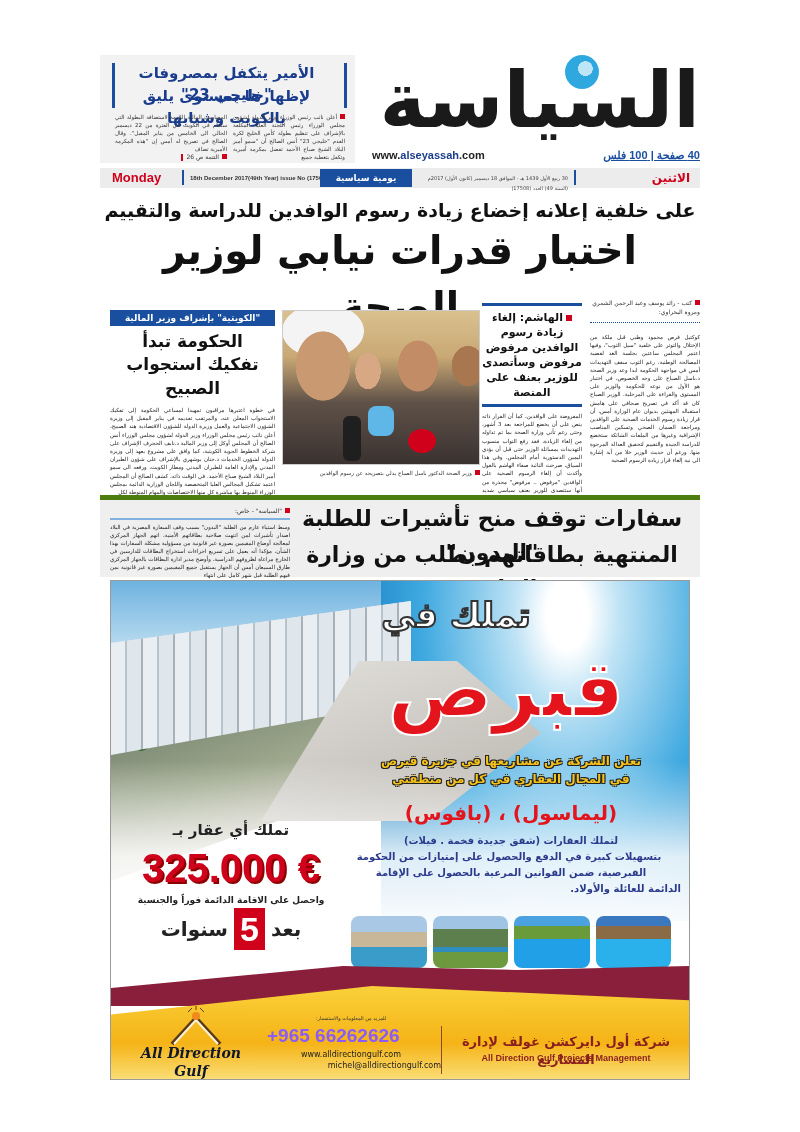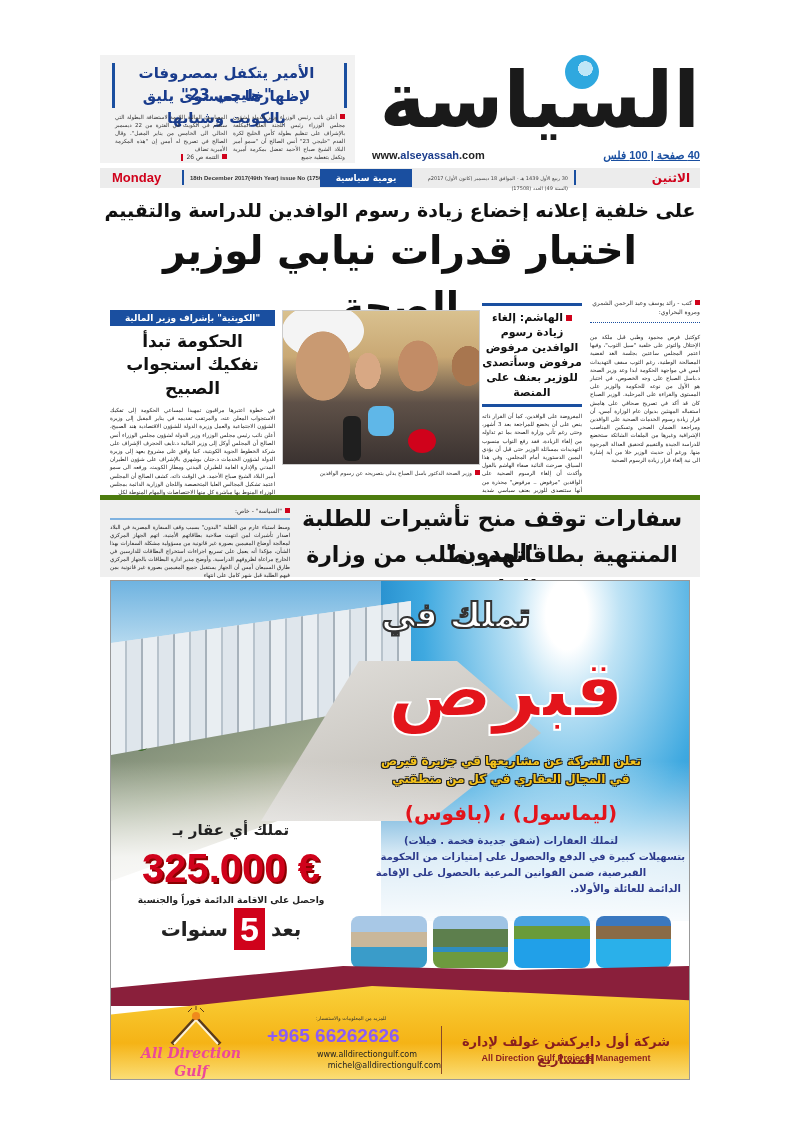--- a/index.html
+++ b/index.html
@@ -101,45 +101,45 @@
     clip-path: polygon(0 30%, 100% 0, 100% 40%, 0 100%); }
   .ad .sea { left: 270px; top: 0; width: 310px; height: 340px; background: radial-gradient(ellipse at 60% 10%, #ffffff 0 8%, #bfe3f5 20%, #3fa9e0 55%, #1e86c8 80%); }
   .ad .promenade { left: 150px; top: 80px; width: 280px; height: 160px; background: linear-gradient(160deg, #e2e0dc, #b9b5ae); clip-path: polygon(35% 0, 70% 0, 100% 45%, 60% 100%, 0 100%); }
   .ad .fade { left: 0; top: 180px; width: 580px; height: 320px; background: linear-gradient(180deg, rgba(255,255,255,0) 0%, rgba(255,255,255,0.85) 30%, #ffffff 55%); }
   .ad .t1 { left: 260px; top: 14px; width: 170px; font: bold 34px/40px "DejaVu Sans", sans-serif; color: #fff; text-align: center; direction: rtl; -webkit-text-stroke: 2px #333; }
   .ad .t2 { left: 245px; top: 60px; width: 300px; font: bold 78px/96px "DejaVu Sans", sans-serif; color: #e3141b; text-align: center; direction: rtl; -webkit-text-stroke: 2px #ffffff; letter-spacing: 6px; }
   .ad .t3 { left: 230px; top: 172px; width: 340px; font: bold 12px/17px "DejaVu Sans", sans-serif; color: #f4c21a; text-align: center; direction: rtl; text-shadow: 1px 1px 0 #222, -1px -1px 0 #222, 1px -1px 0 #222, -1px 1px 0 #222; }
   .ad .t4 { left: 230px; top: 190px; width: 340px; font: bold 12px/17px "DejaVu Sans", sans-serif; color: #f4c21a; text-align: center; direction: rtl; text-shadow: 1px 1px 0 #222, -1px -1px 0 #222, 1px -1px 0 #222, -1px 1px 0 #222; }
   .ad .cities { left: 230px; top: 218px; width: 340px; font: bold 20px/28px "DejaVu Sans", sans-serif; color: #e3141b; text-align: center; direction: rtl; }
   .ad .blue1 { left: 230px; top: 252px; width: 340px; font: bold 10px/16px "DejaVu Sans", sans-serif; color: #2c3a8c; text-align: center; direction: rtl; }
-  .ad .blue2 { left: 234px; top: 268px; width: 340px; font: bold 10px/16px "DejaVu Sans", sans-serif; color: #2c3a8c; text-align: right; direction: rtl; }
+  .ad .blue2 { left: 228px; top: 268px; width: 340px; font: bold 10px/16px "DejaVu Sans", sans-serif; color: #2c3a8c; text-align: center; direction: rtl; }
   .ad .blue3 { left: 230px; top: 284px; width: 340px; font: bold 10px/16px "DejaVu Sans", sans-serif; color: #2c3a8c; text-align: center; direction: rtl; }
   .ad .blue4 { left: 230px; top: 300px; width: 340px; font: bold 10px/16px "DejaVu Sans", sans-serif; color: #2c3a8c; text-align: right; direction: rtl; }
 
   .ad .own { left: 20px; top: 238px; width: 200px; font: bold 15px/22px "DejaVu Sans", sans-serif; color: #222; text-align: center; direction: rtl; }
   .ad .pricebig { left: 10px; top: 262px; width: 220px; font: bold 40px/50px "Liberation Sans", sans-serif; color: #d0021b; text-align: center; text-shadow: 2px 2px 0 #8b0000; }
   .ad .resid { left: 10px; top: 312px; width: 220px; font: bold 9px/14px "DejaVu Sans", sans-serif; color: #222; text-align: center; direction: rtl; }
   .ad .after { left: 30px; top: 326px; width: 180px; height: 44px; direction: rtl; display: flex; justify-content: center; align-items: center; gap: 6px; }
   .ad .after .w { font: bold 20px/40px "DejaVu Sans", sans-serif; color: #222; }
   .ad .after .n { background: #d0021b; color: #fff; font: bold 34px/42px "Liberation Sans", sans-serif; padding: 0 6px; }
 
   .ad .thumbs { left: 240px; top: 335px; width: 320px; height: 52px; display: flex; gap: 6px; }
   .ad .thumb { flex: 1; border-radius: 8px; }
   .ad .th1 { background: linear-gradient(180deg, #a8c8e6 0 30%, #c9b79a 30% 60%, #3a9cc9 60%); }
   .ad .th2 { background: linear-gradient(180deg, #9fc4e4 0 25%, #5d7f4d 25% 60%, #2f8dbf 60% 70%, #6d9a3e 70%); }
   .ad .th3 { background: linear-gradient(180deg, #4aa3e0 0 20%, #6a9b3a 20% 45%, #21a0e8 45%); }
   .ad .th4 { background: linear-gradient(180deg, #3a78c0 0 20%, #8a6b46 20% 45%, #2ab0ea 45%); }
 
   .ad .wave { left: 0; top: 385px; width: 580px; height: 40px; background: #8a1f3b; clip-path: polygon(0 55%, 40% 0, 70% 10%, 100% 0, 100% 100%, 0 100%); }
   .ad .footer { left: 0; top: 405px; width: 580px; height: 95px; background: linear-gradient(180deg, #f9d13a, #f5b316 60%, #fbe07a); clip-path: polygon(0 30%, 45% 0, 100% 15%, 100% 100%, 0 100%); }
   .ad .logo-mark { left: 55px; top: 425px; width: 60px; height: 40px; }
-  .ad .logo-txt { left: 15px; top: 463px; width: 130px; font: italic bold 14px/18px "DejaVu Serif", serif; color: #ec4899; text-align: center; }
+  .ad .logo-txt { left: 15px; top: 463px; width: 130px; font: italic bold 14px/18px "DejaVu Serif", serif; color: #0f172a; text-align: center; }
   .ad .info-lbl { left: 170px; top: 433px; width: 140px; font: 5px/8px "DejaVu Sans", sans-serif; color: #333; text-align: center; direction: rtl; }
   .ad .phone { left: 156px; top: 443px; width: 180px; font: bold 19px/24px "Liberation Sans", sans-serif; color: #8b5cf6; }
-  .ad .web { left: 166px; top: 468px; width: 180px; font: 8px/11px "DejaVu Sans", sans-serif; color: #222; text-align: center; }
+  .ad .web { left: 150px; top: 468px; width: 180px; font: 8px/11px "DejaVu Sans", sans-serif; color: #222; text-align: center; }
   .ad .mail { left: 150px; top: 479px; width: 180px; font: 8px/11px "DejaVu Sans", sans-serif; color: #222; text-align: right; }
   .ad .vsep { left: 330px; top: 445px; width: 1px; height: 48px; background: #8a4a2a; }
   .ad .co-ar { left: 335px; top: 452px; width: 240px; font: bold 13px/18px "DejaVu Sans", sans-serif; color: #8a1f1f; text-align: center; direction: rtl; }
   .ad .co-en { left: 335px; top: 471px; width: 240px; font: bold 9px/13px "Liberation Sans", sans-serif; color: #8a1f1f; text-align: center; }
 </style>
 </head>
 <body>
 
 <div class="page">
 

